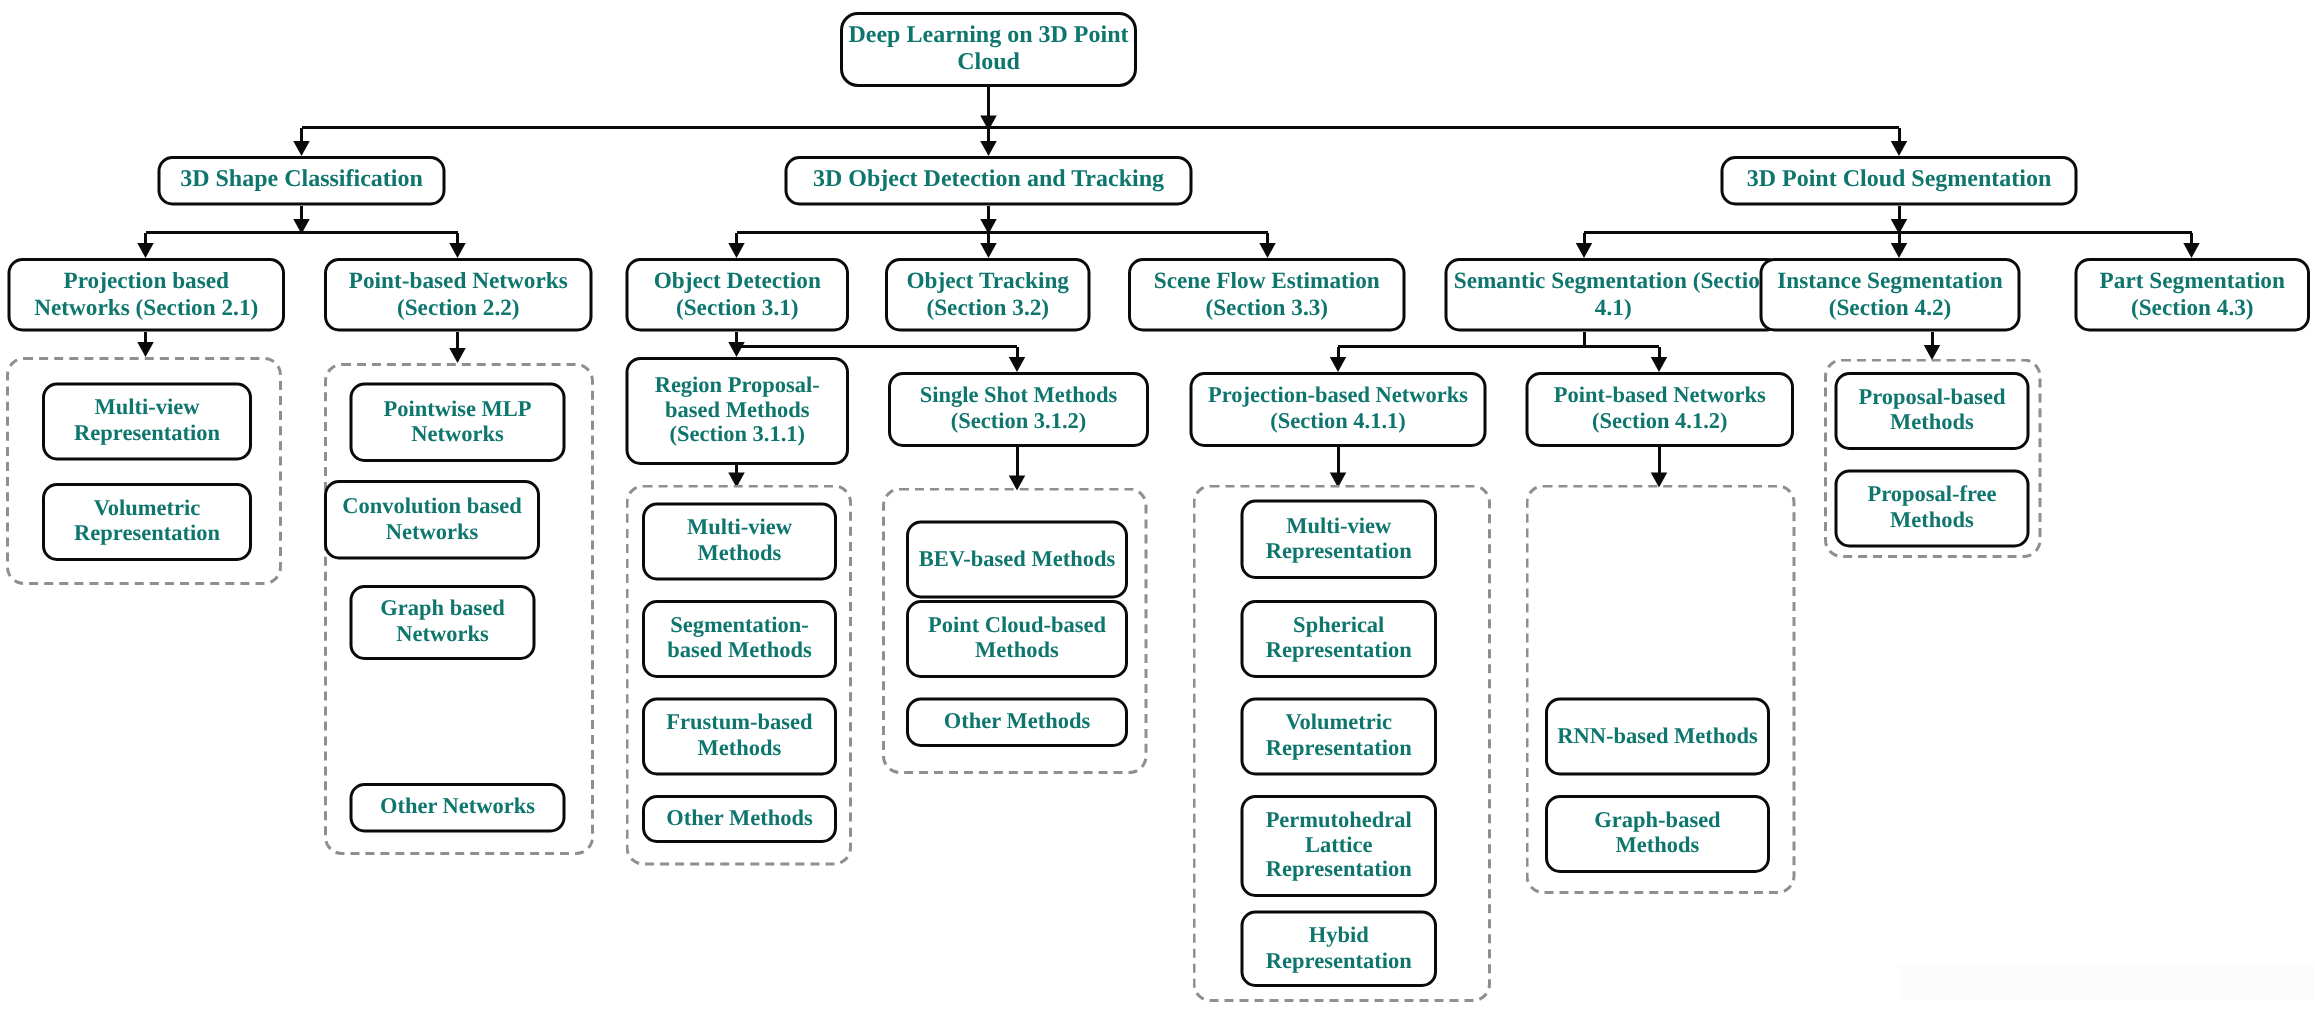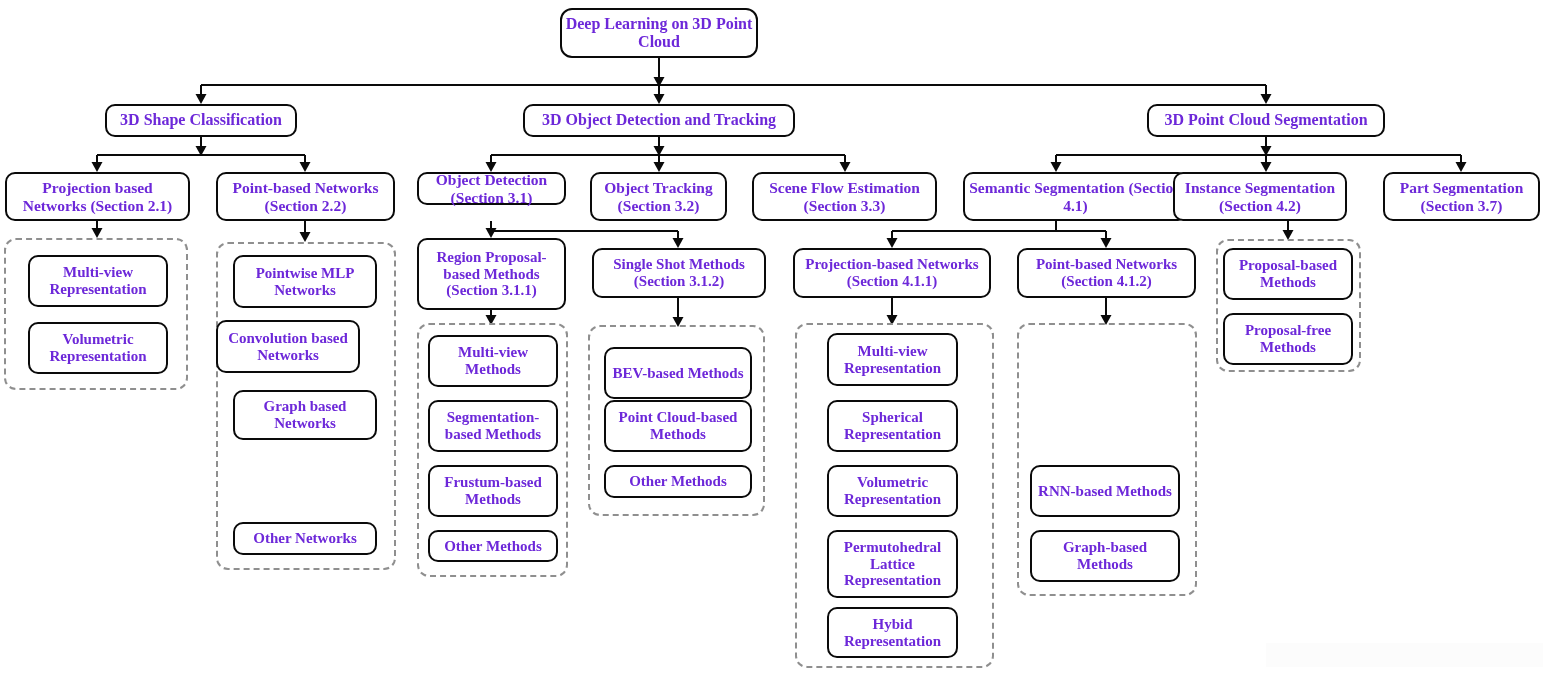--- a/index.html
+++ b/index.html
@@ -1,18 +1,18 @@
 <!DOCTYPE html>
 <html><head>
 <meta charset="utf-8">
 <style>
   *{margin:0;padding:0;box-sizing:border-box}
   html,body{background:#fff}
   .canvas{position:relative;width:1543px;height:675px;background:#fff;overflow:hidden;
-          font-family:"Liberation Serif",serif;font-weight:bold;color:#6d28d9}
+          font-family:"Liberation Serif",serif;font-weight:bold;color:#0f766e}
   .wires{position:absolute;left:0;top:0;z-index:1}
   .n{position:absolute;display:flex;align-items:center;justify-content:center;text-align:center;
      background:#fff;border:2.5px solid #0a0a0a;border-radius:10px;line-height:1.13;
      font-size:15px;padding:1px 3px;z-index:3}
   .root{font-size:16px;border-radius:12px}
   .l2{font-size:16px}
   .l3{font-size:15.5px}
   .grp{position:absolute;border:2px dashed #8f8f8f;border-radius:12px;background:transparent;z-index:2}
   .wm{position:absolute;background:#fcfcfc;z-index:0}
 </style>
@@ -85,40 +85,40 @@
   </svg>
 
   <div class="n root" style="left:560px;top:8px;width:198px;height:50px">Deep Learning on 3D Point Cloud</div>
 
   <div class="n l2" style="left:105px;top:104px;width:192px;height:33px">3D Shape Classification</div>
   <div class="n l2" style="left:523px;top:104px;width:272px;height:33px">3D Object Detection and Tracking</div>
   <div class="n l2" style="left:1147px;top:104px;width:238px;height:33px">3D Point Cloud Segmentation</div>
 
   <div class="n l3" style="left:5px;top:172px;width:185px;height:49px">Projection based Networks (Section 2.1)</div>
   <div class="n l3" style="left:216px;top:172px;width:179px;height:49px">Point-based Networks (Section 2.2)</div>
-  <div class="n l3" style="left:417px;top:172px;width:149px;height:33px">Object Detection (Section 3.1)</div>
+  <div class="n l3" style="left:417px;top:172px;width:149px;height:49px">Object Detection (Section 3.1)</div>
   <div class="n l3" style="left:590px;top:172px;width:137px;height:49px">Object Tracking (Section 3.2)</div>
   <div class="n l3" style="left:752px;top:172px;width:185px;height:49px">Scene Flow Estimation (Section 3.3)</div>
   <div class="n l3" style="left:963px;top:172px;width:225px;height:49px">Semantic Segmentation (Section 4.1)</div>
   <div class="n l3" style="left:1173px;top:172px;width:174px;height:49px">Instance Segmentation (Section 4.2)</div>
-  <div class="n l3" style="left:1383px;top:172px;width:157px;height:49px">Part Segmentation (Section 3.7)</div>
+  <div class="n l3" style="left:1383px;top:172px;width:157px;height:49px">Part Segmentation (Section 4.3)</div>
 
   <div class="n" style="left:417px;top:238px;width:149px;height:72px">Region Proposal-based Methods (Section 3.1.1)</div>
   <div class="n" style="left:592px;top:248px;width:174px;height:50px">Single Shot Methods (Section 3.1.2)</div>
   <div class="n" style="left:793px;top:248px;width:198px;height:50px">Projection-based Networks (Section 4.1.1)</div>
   <div class="n" style="left:1017px;top:248px;width:179px;height:50px">Point-based Networks (Section 4.1.2)</div>
 
   <div class="grp" style="left:4px;top:238px;width:184px;height:152px"></div>
   <div class="n" style="left:28px;top:255px;width:140px;height:52px">Multi-view Representation</div>
   <div class="n" style="left:28px;top:322px;width:140px;height:52px">Volumetric Representation</div>
 
   <div class="grp" style="left:216px;top:242px;width:180px;height:328px"></div>
   <div class="n" style="left:233px;top:255px;width:144px;height:53px">Pointwise MLP Networks</div>
   <div class="n" style="left:216px;top:320px;width:144px;height:53px">Convolution based Networks</div>
-  <div class="n" style="left:233px;top:390px;width:144px;height:50px">Graph based Networks</div>
+  <div class="n" style="left:233px;top:390px;width:124px;height:50px">Graph based Networks</div>
   <div class="n" style="left:233px;top:522px;width:144px;height:33px">Other Networks</div>
 
   <div class="grp" style="left:417px;top:323px;width:151px;height:254px"></div>
   <div class="n" style="left:428px;top:335px;width:130px;height:52px">Multi-view Methods</div>
   <div class="n" style="left:428px;top:400px;width:130px;height:52px">Segmentation-based Methods</div>
   <div class="n" style="left:428px;top:465px;width:130px;height:52px">Frustum-based Methods</div>
   <div class="n" style="left:428px;top:530px;width:130px;height:32px">Other Methods</div>
 
   <div class="grp" style="left:588px;top:325px;width:177px;height:191px"></div>
   <div class="n" style="left:604px;top:347px;width:148px;height:52px">BEV-based Methods</div>

